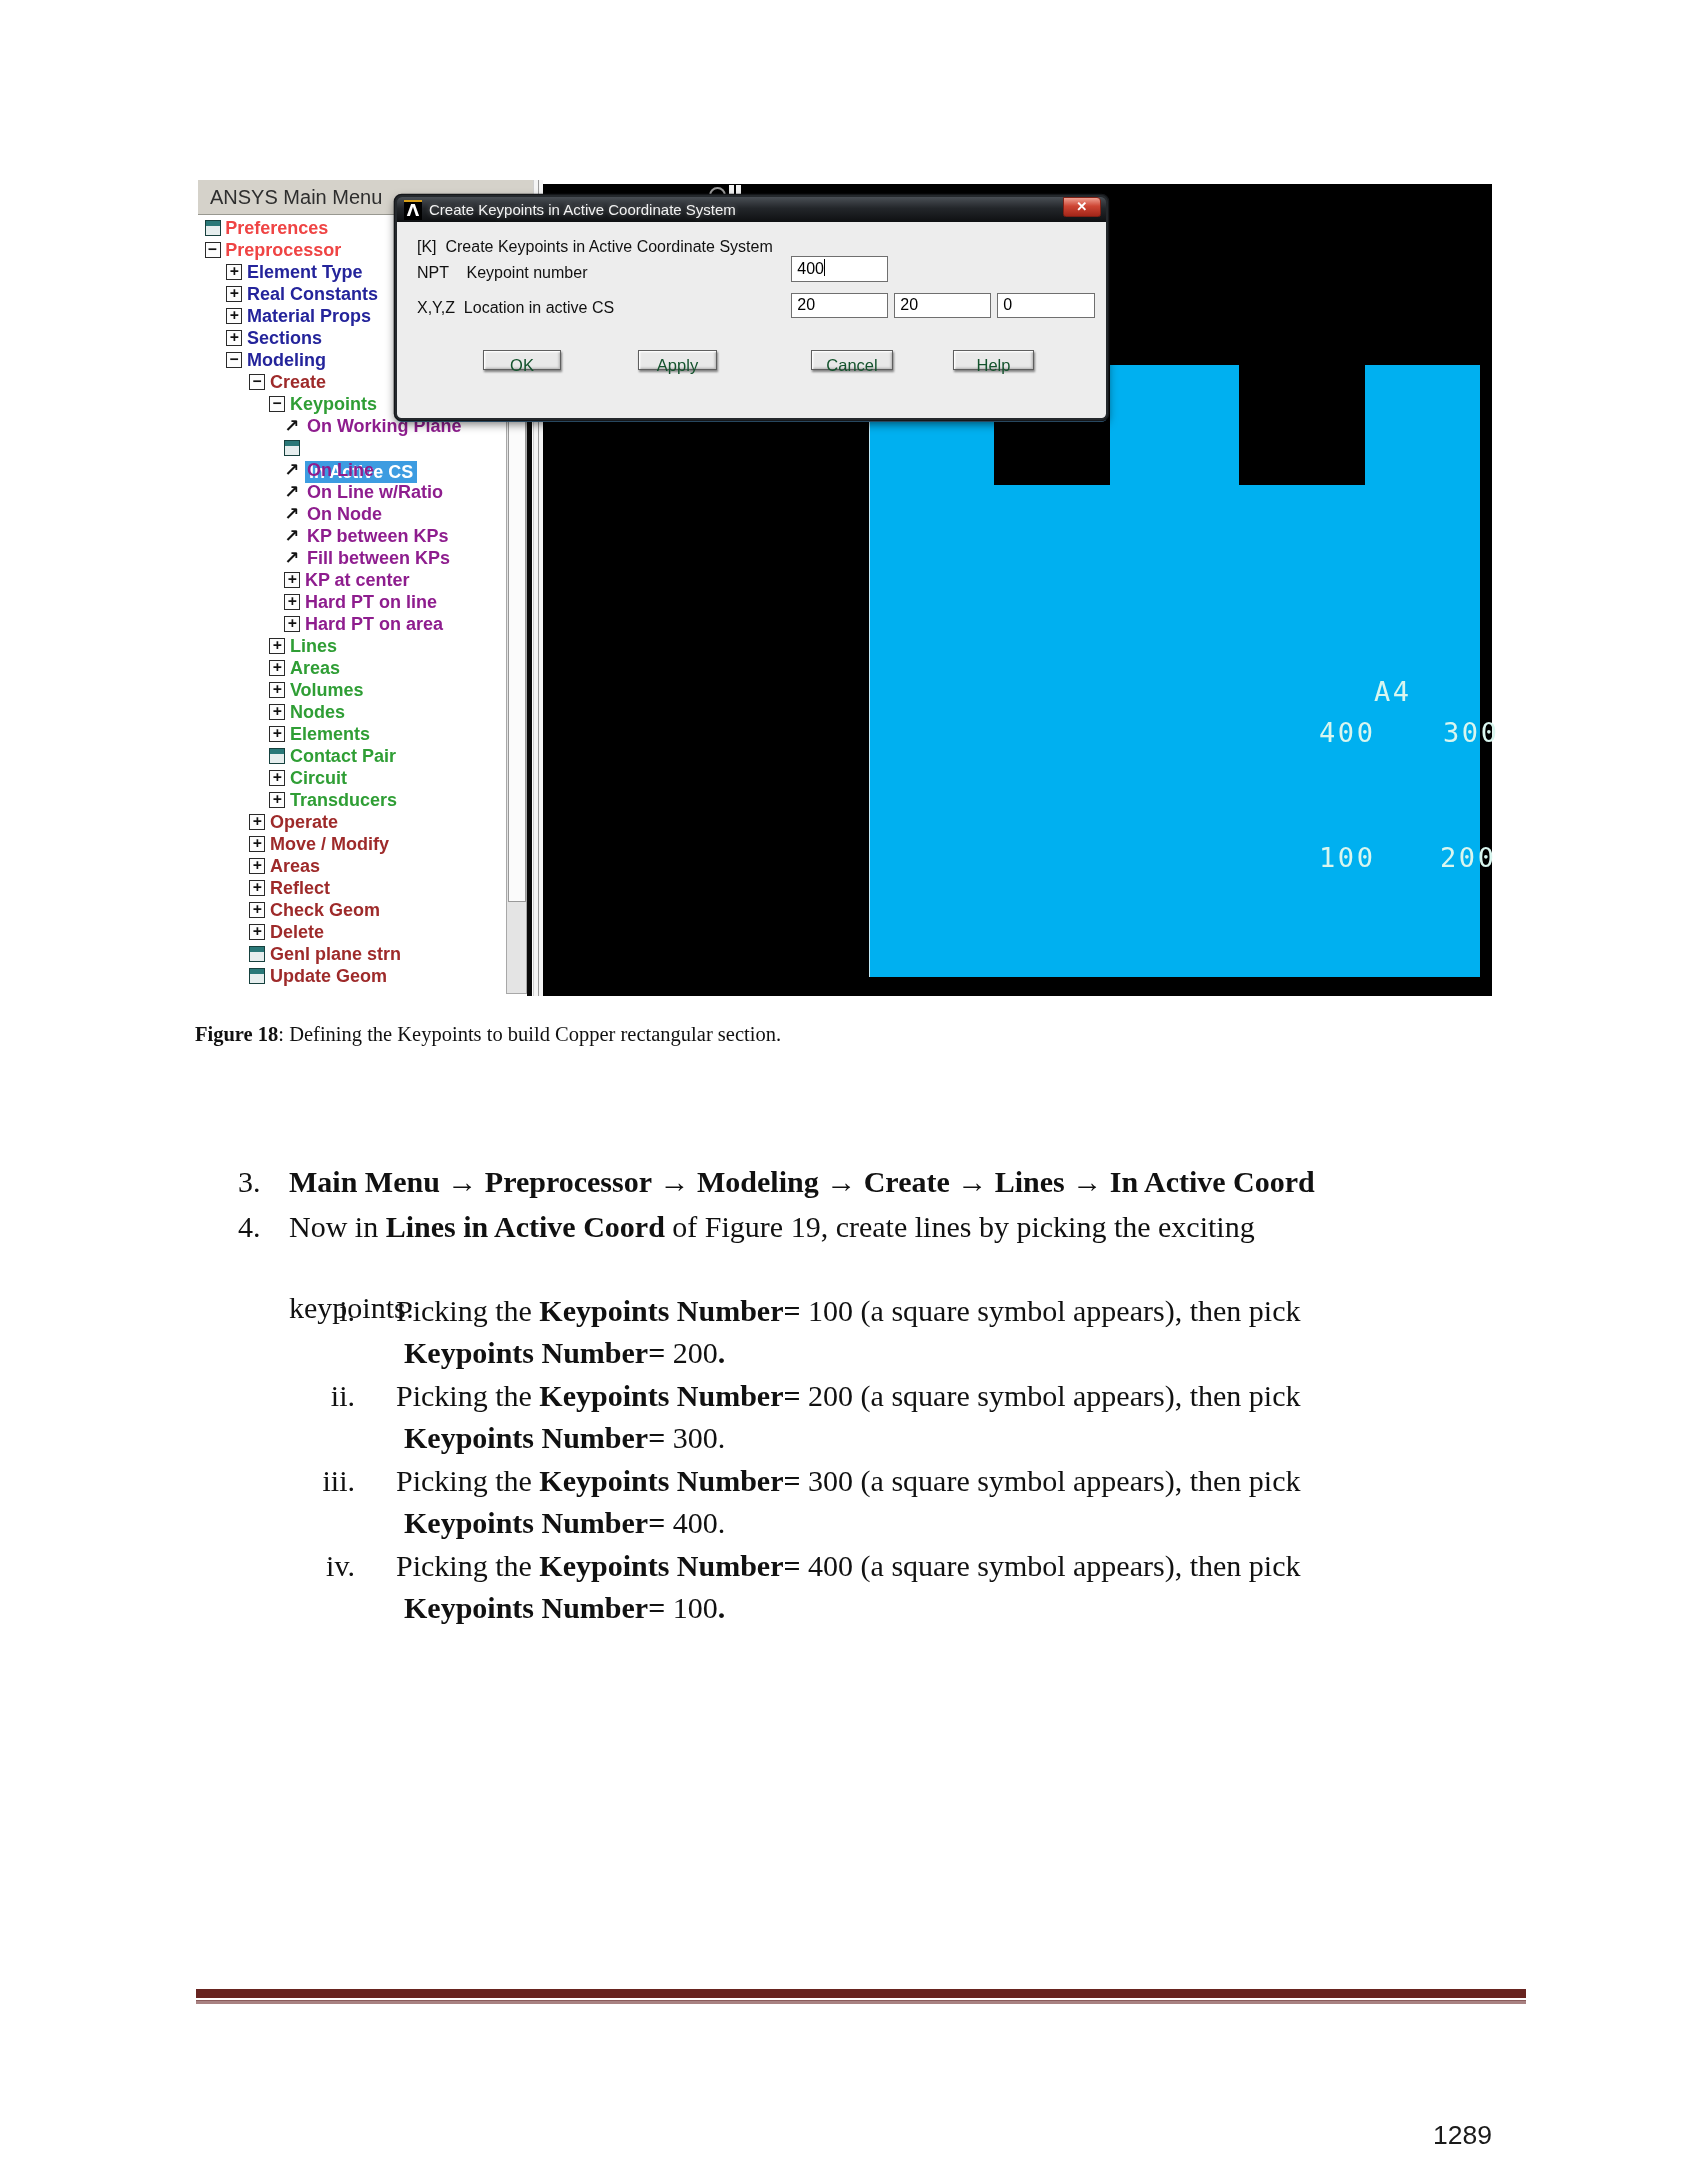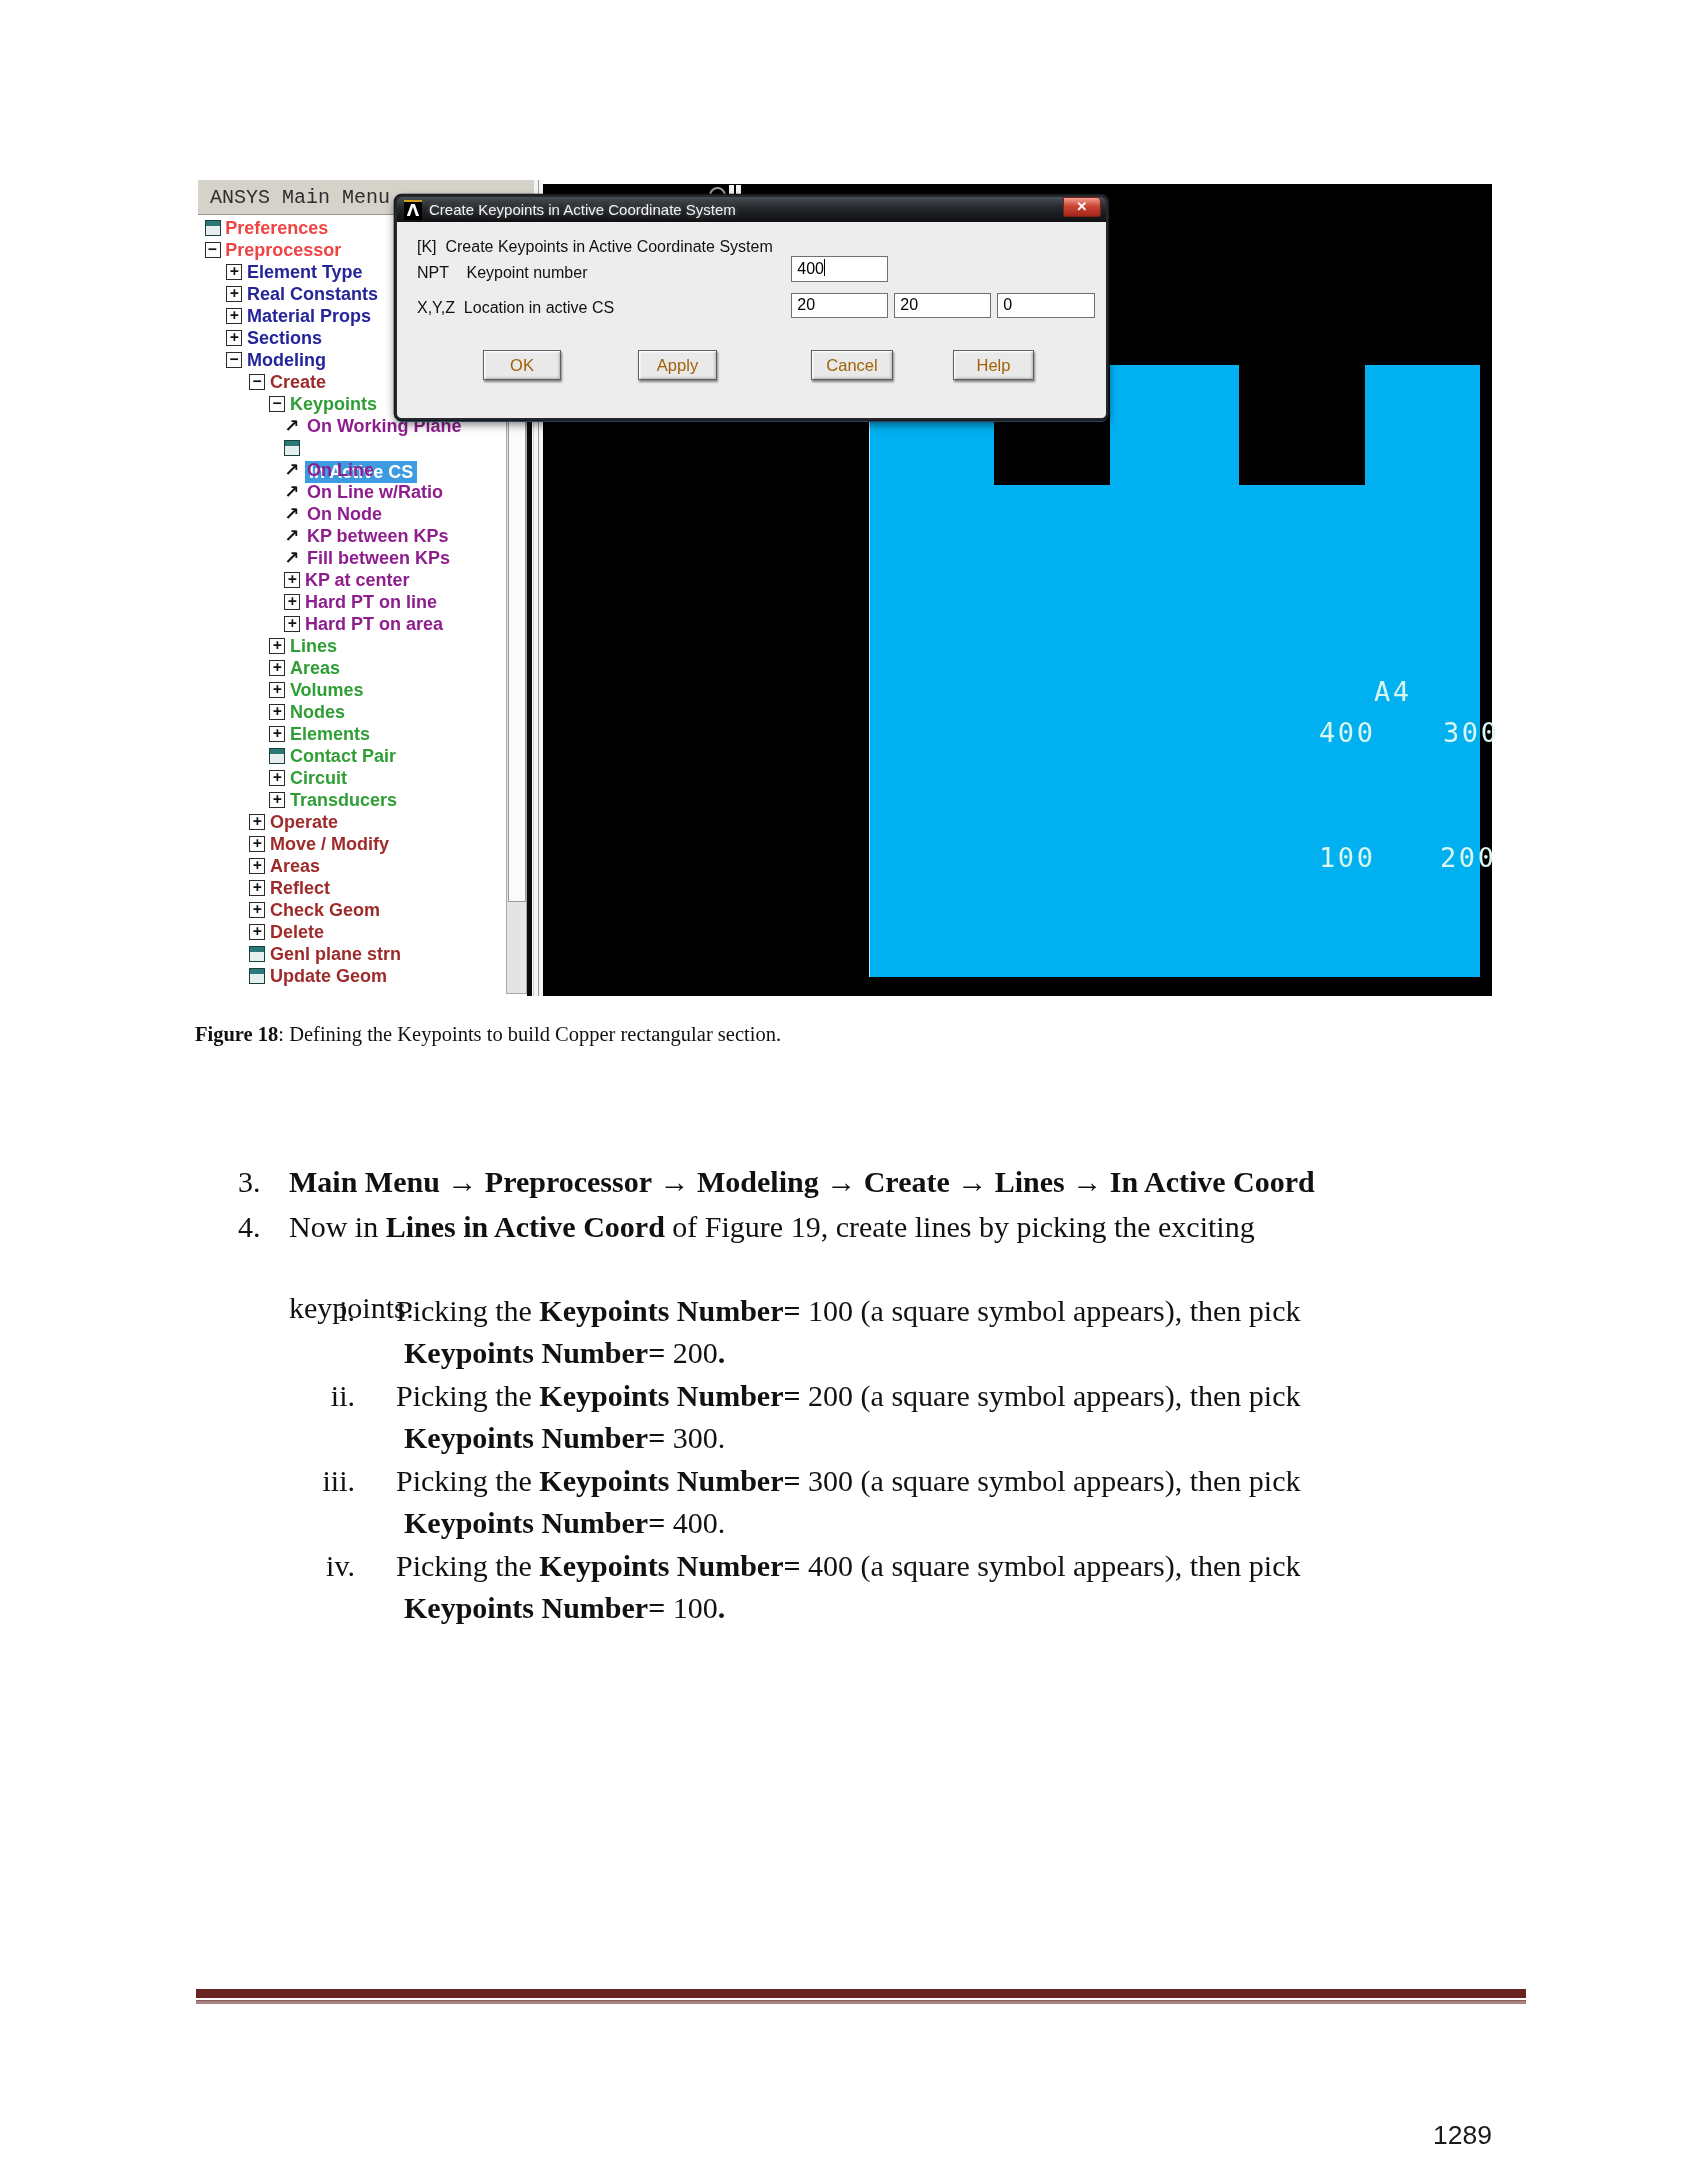--- a/index.html
+++ b/index.html
@@ -18,21 +18,21 @@
   .gfx-label{position:absolute;font-family:"DejaVu Sans Mono",monospace;font-size:27px;
              color:#d9f6ef;letter-spacing:2.6px;}
   .circle-icon{position:absolute;left:167px;top:2.6px;width:13.2px;height:13.2px;border:2px solid #9a9a9a;
                border-radius:50%;}
   .tick{position:absolute;top:1.3px;width:4.6px;height:17px;background:#f2f2f2;}
 
   
   .menuwin{left:0;top:0;width:344px;height:816px;background:#ffffff;}
   .menutitle{position:absolute;left:0;top:0;width:344px;height:34px;background:#d5d2ca;
              border-bottom:1.3px solid #989890;box-shadow:0 1.3px 0 #ffffff;}
-  .menutitle span{position:absolute;left:12px;top:6px;font-family:Liberation Mono, monospace;
+  .menutitle span{position:absolute;left:12px;top:6px;font-family:Liberation Sans, sans-serif;
                   font-size:20px;color:#2e2e2e;}
   .tree{position:absolute;left:1.3px;top:37px;width:306px;height:777px;background:#ffffff;overflow:hidden;}
   .mi{display:flex;align-items:center;height:22px;font-family:"Liberation Sans",sans-serif;
       font-weight:bold;font-size:18px;white-space:nowrap;}
   .mi .lbl{margin-left:4.6px;}
   .lvl0{padding-left:5.3px;}  .lvl1{padding-left:27px;} .lvl2{padding-left:50px;}
   .lvl3{padding-left:70px;} .lvl4{padding-left:85px;}
   .c-black{color:#ef4444;} .c-navy{color:#24249b;} .c-red{color:#9e2a2a;}
   .c-green{color:#2f9e35;} .c-purple{color:#8e1d8e;}
   .sel{background:#3d9ce1;color:#ffffff;padding:0.7px 4px;margin-top:48px;}
@@ -63,22 +63,22 @@
   .dlg-close{position:absolute;right:5.3px;top:0px;width:38px;height:20px;border-radius:0 4px 2.6px 2.6px;
        background:linear-gradient(180deg,#efa091 0%,#ce4634 45%,#a32619 100%);
        border:0.7px solid #7e1f14;color:#fff;text-align:center;
        font:bold 13.2px/18.5px "Liberation Sans",sans-serif;box-sizing:border-box;}
   .dlg-body{position:absolute;left:2px;top:27px;right:2px;bottom:2px;background:#ededed;
        border-radius:0 0 4.6px 4.6px;font-family:"Liberation Sans",sans-serif;font-size:16px;color:#111;}
   .dlg-row-label{position:absolute;left:20px;white-space:pre;}
   .field{position:absolute;height:26.5px;background:#fff;border:1.3px solid #6f6f6f;box-sizing:border-box;
        font:16px/24px "Liberation Sans",sans-serif;padding:0 5.3px;color:#000;}
   .caret{display:inline-block;width:1.3px;height:17px;background:#000;vertical-align:-2.6px;}
-  .btn{position:absolute;height:30px;background:#e9e9e9;border:0.7px solid #5f5f5f;box-sizing:border-box;
-       text-align:center;font:16.5px/29px "Liberation Sans",sans-serif;color:#a16207;
+  .btn{position:absolute;height:20px;background:#e9e9e9;border:0.7px solid #5f5f5f;box-sizing:border-box;
+       text-align:center;font:16.5px/29px "Liberation Sans",sans-serif;color:#14532d;
        box-shadow:inset 1.3px 1.3px 1.3px #ffffff,inset -1.3px -1.3px 2px #b9b9b9,1.3px 2px 2px rgba(0,0,0,.45);}
 
   
   .caption{left:195px;top:1023px;font-size:20.5px;}
   .bodytext{font-size:30px;line-height:43px;}
   .num{position:absolute;}
   .arrow-sep{font-weight:normal;}
   .sublist .line{height:42px;line-height:42px;white-space:nowrap;}
   .roman{position:absolute;width:64px;text-align:right;}
   .subtext{position:absolute;left:105px;}

